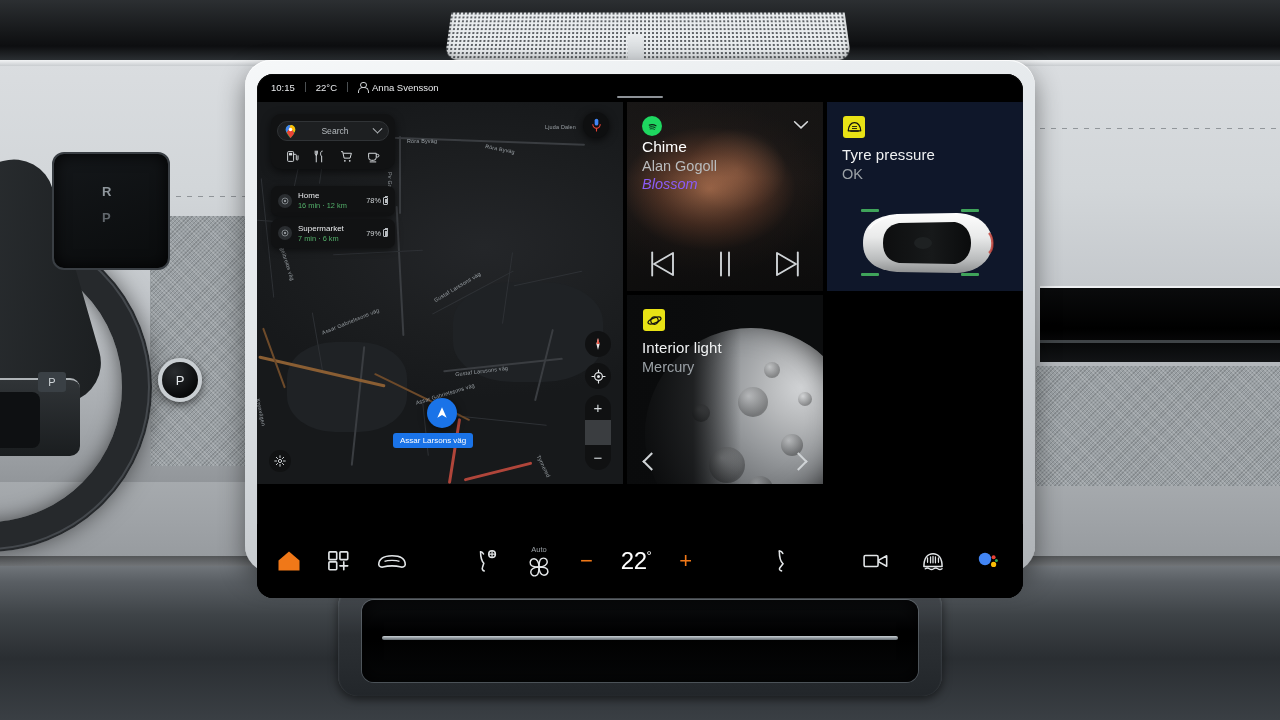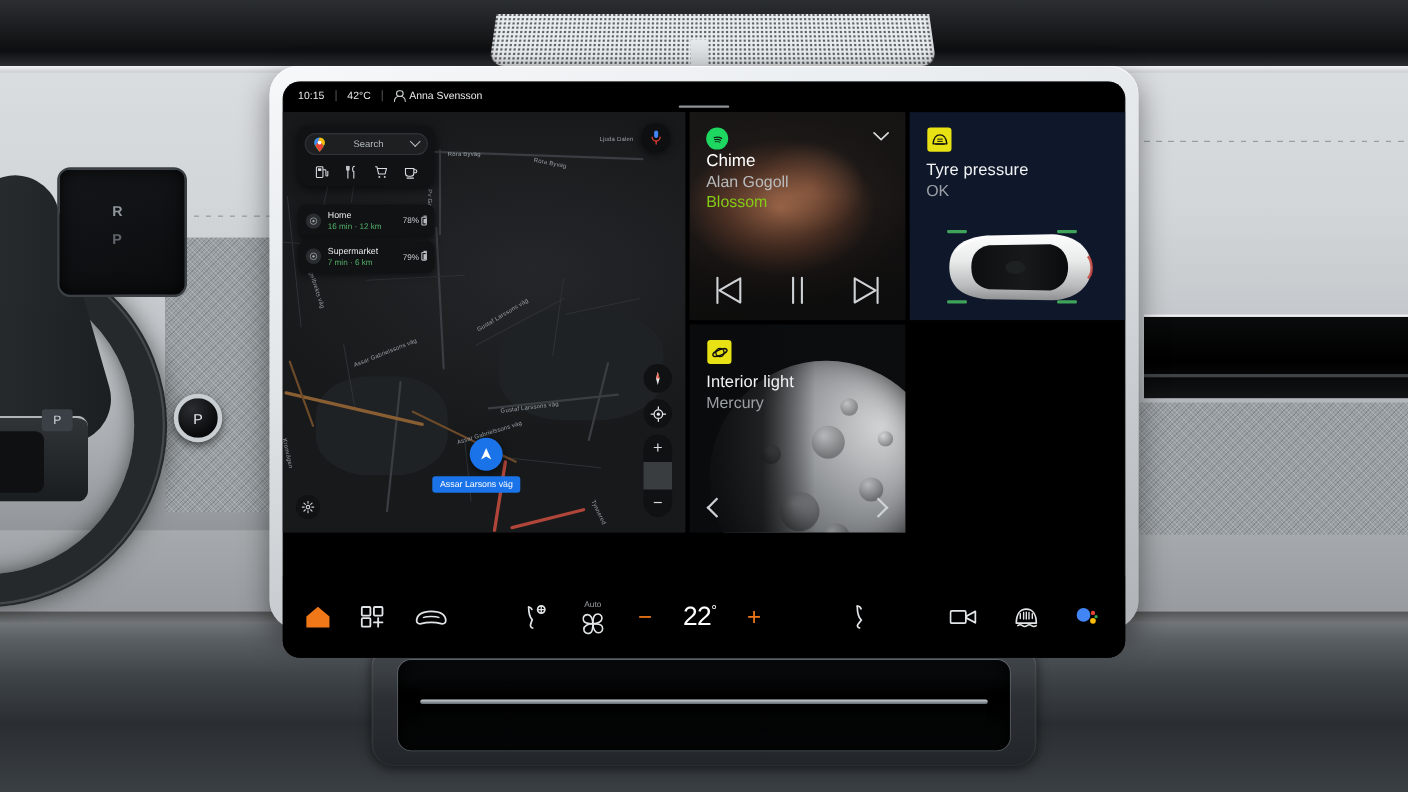--- a/index.html
+++ b/index.html
@@ -356,21 +356,21 @@
       radial-gradient(ellipse 70px 60px at 56% 36%, rgba(214,150,110,.5) 0%, rgba(90,58,42,0) 70%),
       linear-gradient(160deg,#201d1c 0%, #171514 60%, #121111 100%);
   }
   #media-art::after {
     content:""; position:absolute; inset:0;
     background: linear-gradient(180deg, rgba(10,10,10,.35) 0%, rgba(10,10,10,.1) 40%, rgba(8,8,8,.55) 100%);
   }
   #spotify-ic { left:15px; top:14px; width:20px; height:20px; border-radius:50%; background:#1ed760; }
   #media-title { position:absolute; left:15px; top:36px; color:#fff; font-size:15.5px; }
   #media-artist { position:absolute; left:15px; top:56px; color:#b9bcbe; font-size:14.5px; }
-  #media-album { position:absolute; left:15px; top:74px; color:#84cc16; font-size:14.5px; }
+  #media-album { position:absolute; left:15px; top:74px; color:#8b5cf6; font-size:14.5px;font-style:italic; }
   #media-expand { position:absolute; right:14px; top:14px; }
   #media-controls {
     position:absolute; left:0; right:0; bottom:12px;
     display:flex; justify-content:space-around; align-items:center;
   }
 
   
   #card-tyre { background:#0f172a; }
   #tyre-ic { background:#e8e215; }
   #car-top {
@@ -482,21 +482,21 @@
   <div class="vent-inner"></div>
   <div class="vent-blade"></div>
 </div>
 
 <div id="screen-bezel">
 <div id="screen">
 
   <div id="status-bar">
     <span class="sb-item">10:15</span>
     <span class="sb-sep"></span>
-    <span class="sb-item">42°C</span>
+    <span class="sb-item">22°C</span>
     <span class="sb-sep"></span>
     <span class="sb-item">
       <span class="person-icon"></span>
       <span>Anna Svensson</span>
     </span>
   </div>
   <div id="home-indicator"></div>
 
   <div id="content">
 

